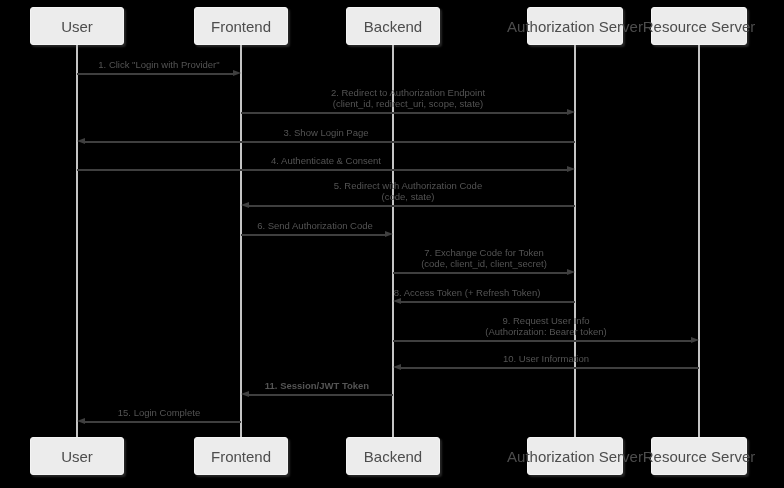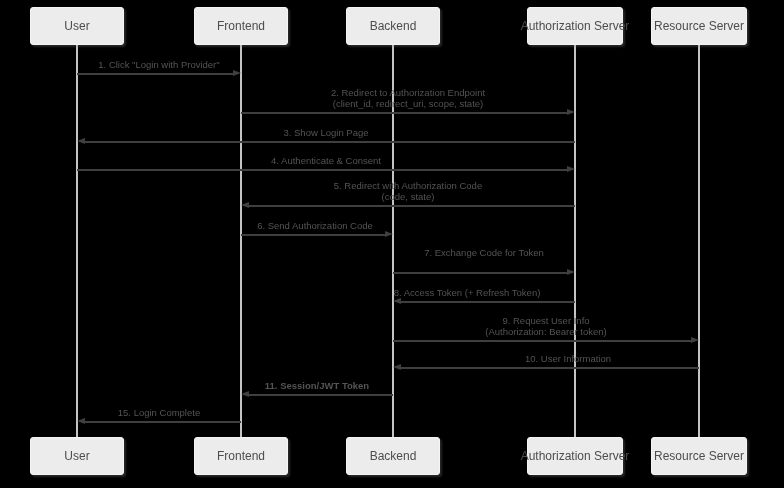--- a/index.html
+++ b/index.html
@@ -35,21 +35,21 @@
     border: 1px solid var(--box-border);
     border-radius: 3px;
     box-sizing: border-box;
     display: flex;
     align-items: center;
     justify-content: center;
     box-shadow: 2px 2px 2px rgba(150,150,150,0.25);
     z-index: 3;
   }
   .pbox span {
-    font-size: 12px;
+    font-size: 15px;
     color: var(--box-text);
     white-space: nowrap;
   }
   .lifeline {
     position: absolute;
     width: 2px;
     background: var(--lifeline);
     z-index: 1;
   }
   .msg-line {
@@ -150,35 +150,36 @@
     </div>
     <div class="msg-line" style="left: 249px; top: 205px; width: 326px;"></div>
     <div class="arrowhead left" style="left: 241px; top: 202px;"></div>
     <div class="msg-label" style="left: 241px; width: 148px; top: 220px;">
       <div>6. Send Authorization Code</div>
     </div>
     <div class="msg-line" style="left: 241px; top: 234px; width: 144px;"></div>
     <div class="arrowhead right" style="left: 385px; top: 231px;"></div>
     <div class="msg-label" style="left: 393px; width: 182px; top: 247px;">
       <div>7. Exchange Code for Token</div>
+      <div>(code, client_id, client_secret)</div>
     </div>
     <div class="msg-line" style="left: 393px; top: 272px; width: 174px;"></div>
     <div class="arrowhead right" style="left: 567px; top: 269px;"></div>
     <div class="msg-label" style="left: 393px; width: 148px; top: 287px;">
       <div>8. Access Token (+ Refresh Token)</div>
     </div>
     <div class="msg-line" style="left: 401px; top: 301px; width: 174px;"></div>
     <div class="arrowhead left" style="left: 393px; top: 298px;"></div>
     <div class="msg-label" style="left: 393px; width: 306px; top: 315px;">
       <div>9. Request User Info</div>
       <div>(Authorization: Bearer token)</div>
     </div>
     <div class="msg-line" style="left: 393px; top: 340px; width: 298px;"></div>
     <div class="arrowhead right" style="left: 691px; top: 337px;"></div>
-    <div class="msg-label" style="left: 393px; width: 306px; top: 353px; margin-left: 22px;">
+    <div class="msg-label" style="left: 393px; width: 306px; top: 353px;">
       <div>10. User Information</div>
     </div>
     <div class="msg-line" style="left: 401px; top: 367px; width: 298px;"></div>
     <div class="arrowhead left" style="left: 393px; top: 364px;"></div>
     <div class="msg-label" style="left: 241px; width: 152px; top: 380px; font-weight: bold;">
       <div>11. Session/JWT Token</div>
     </div>
     <div class="msg-line" style="left: 249px; top: 394px; width: 144px;"></div>
     <div class="arrowhead left" style="left: 241px; top: 391px;"></div>
     <div class="msg-label" style="left: 77px; width: 164px; top: 407px;">

